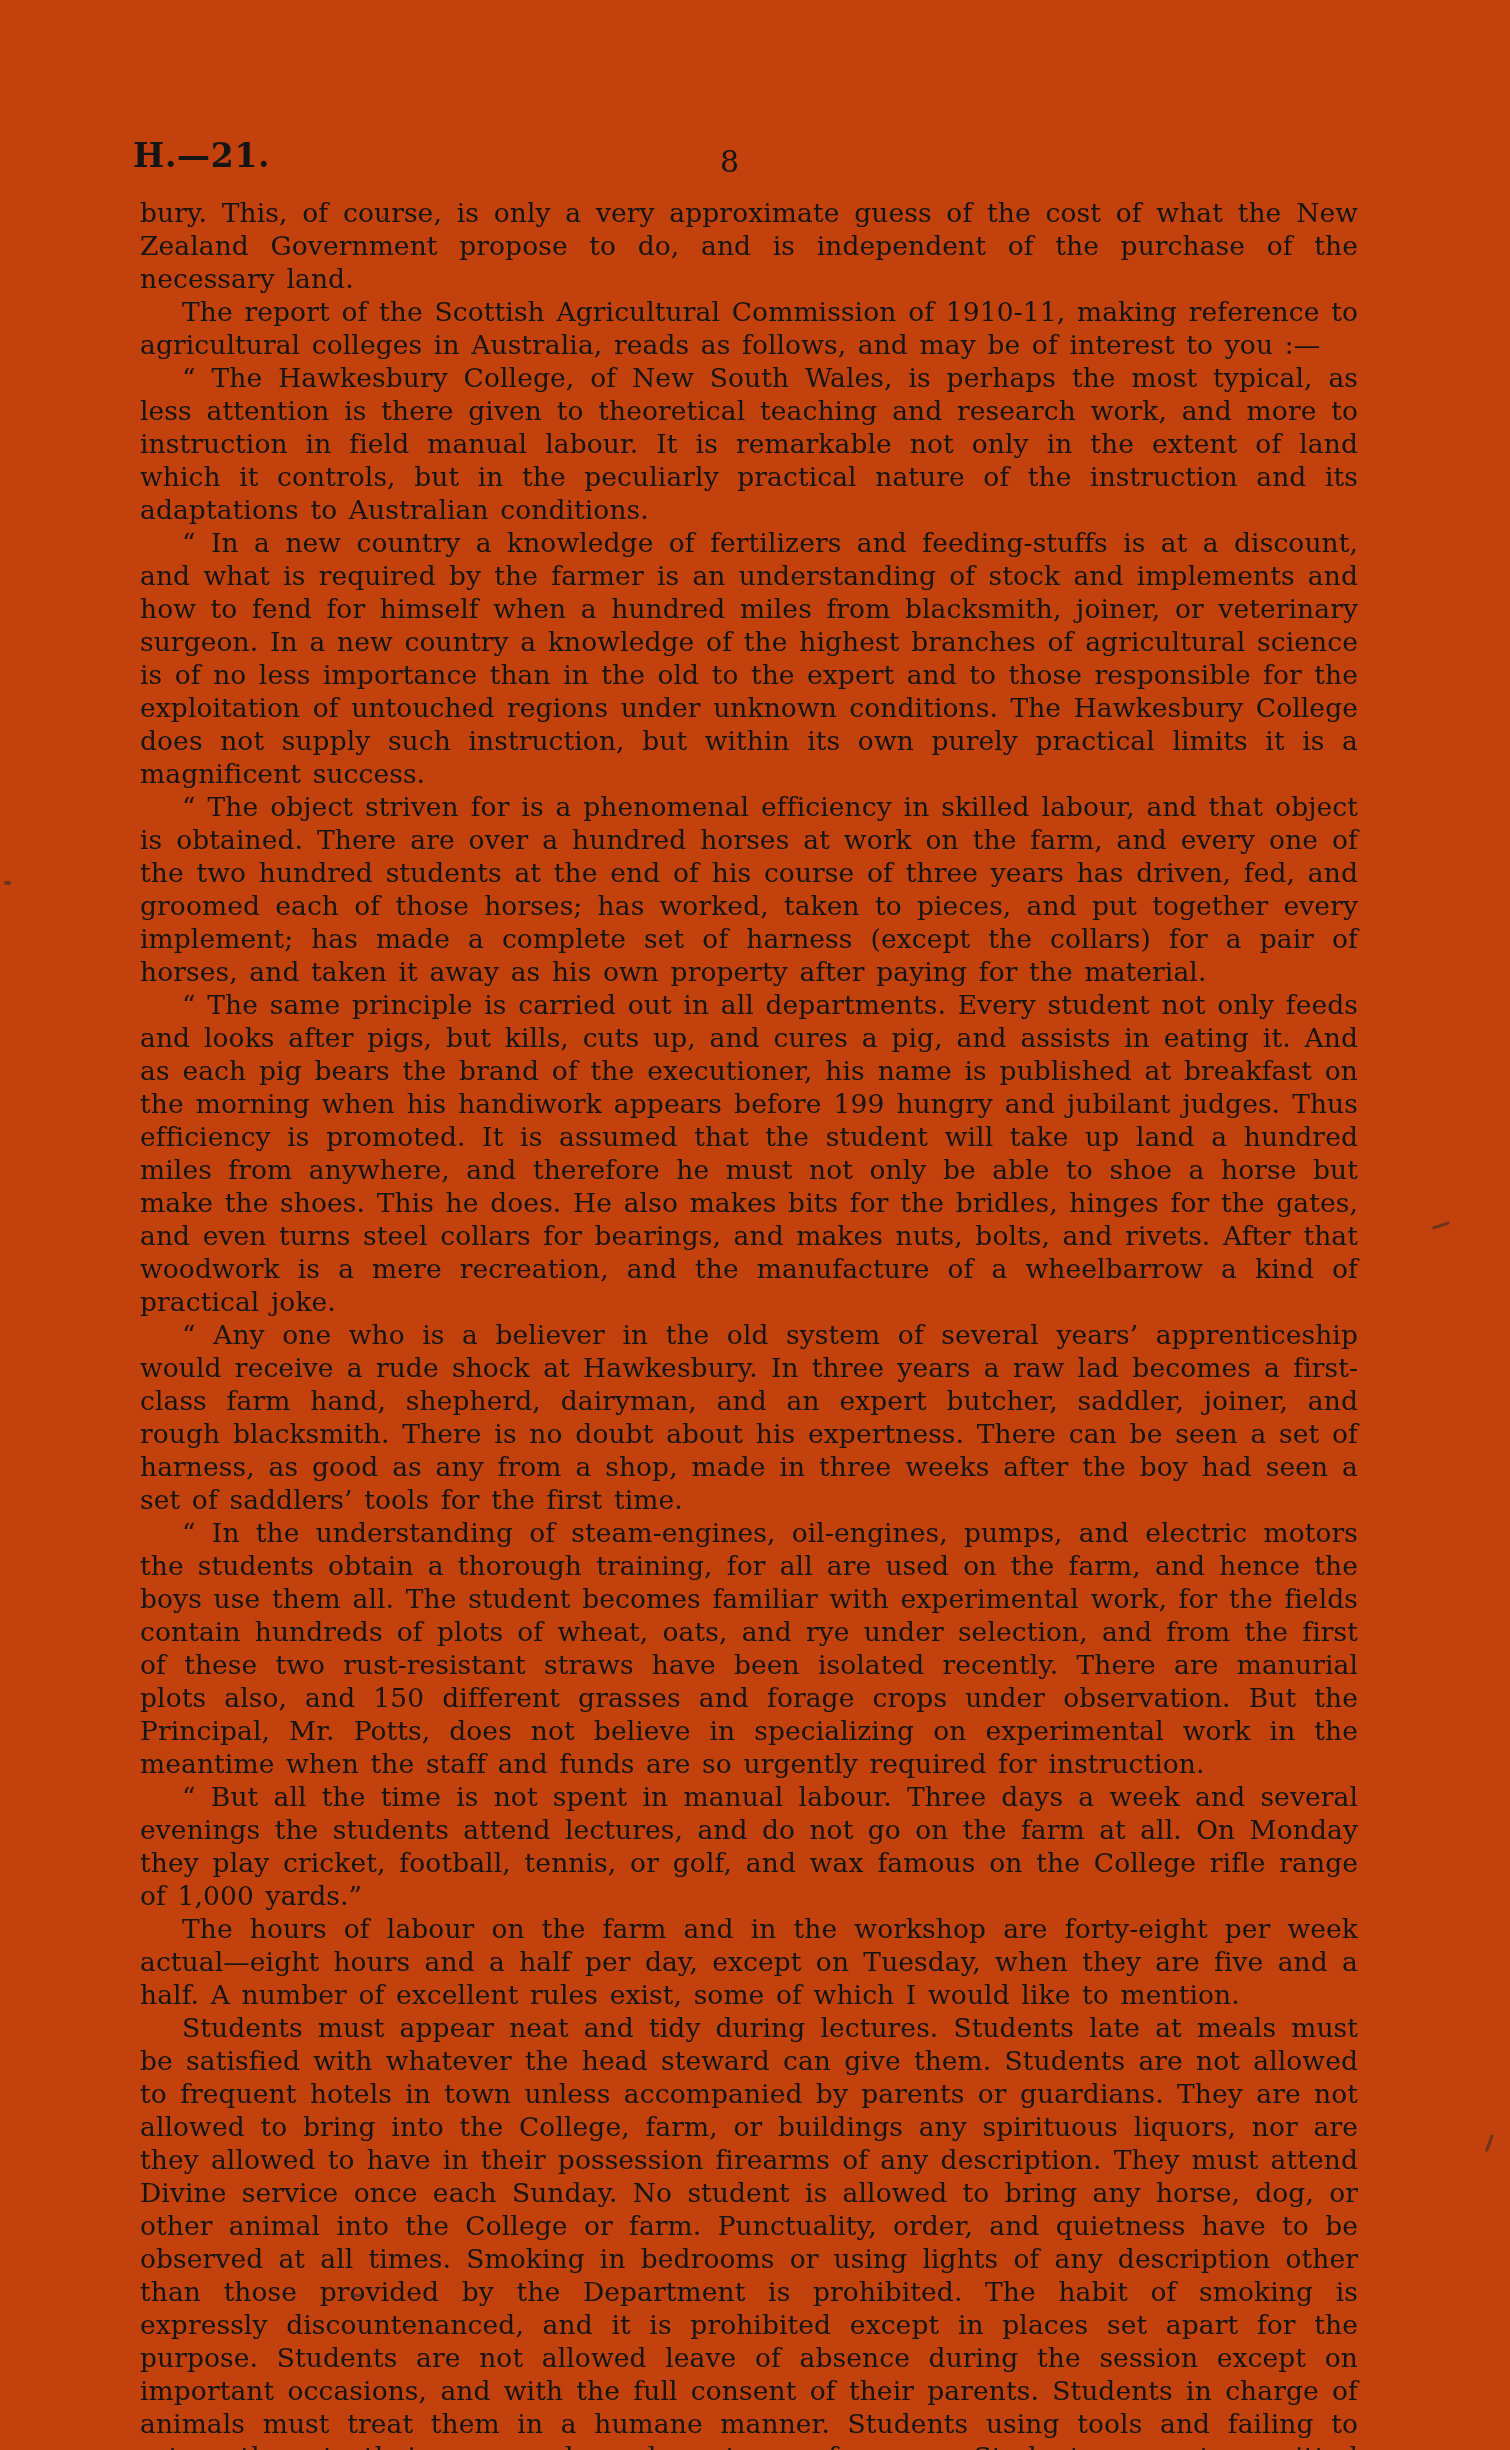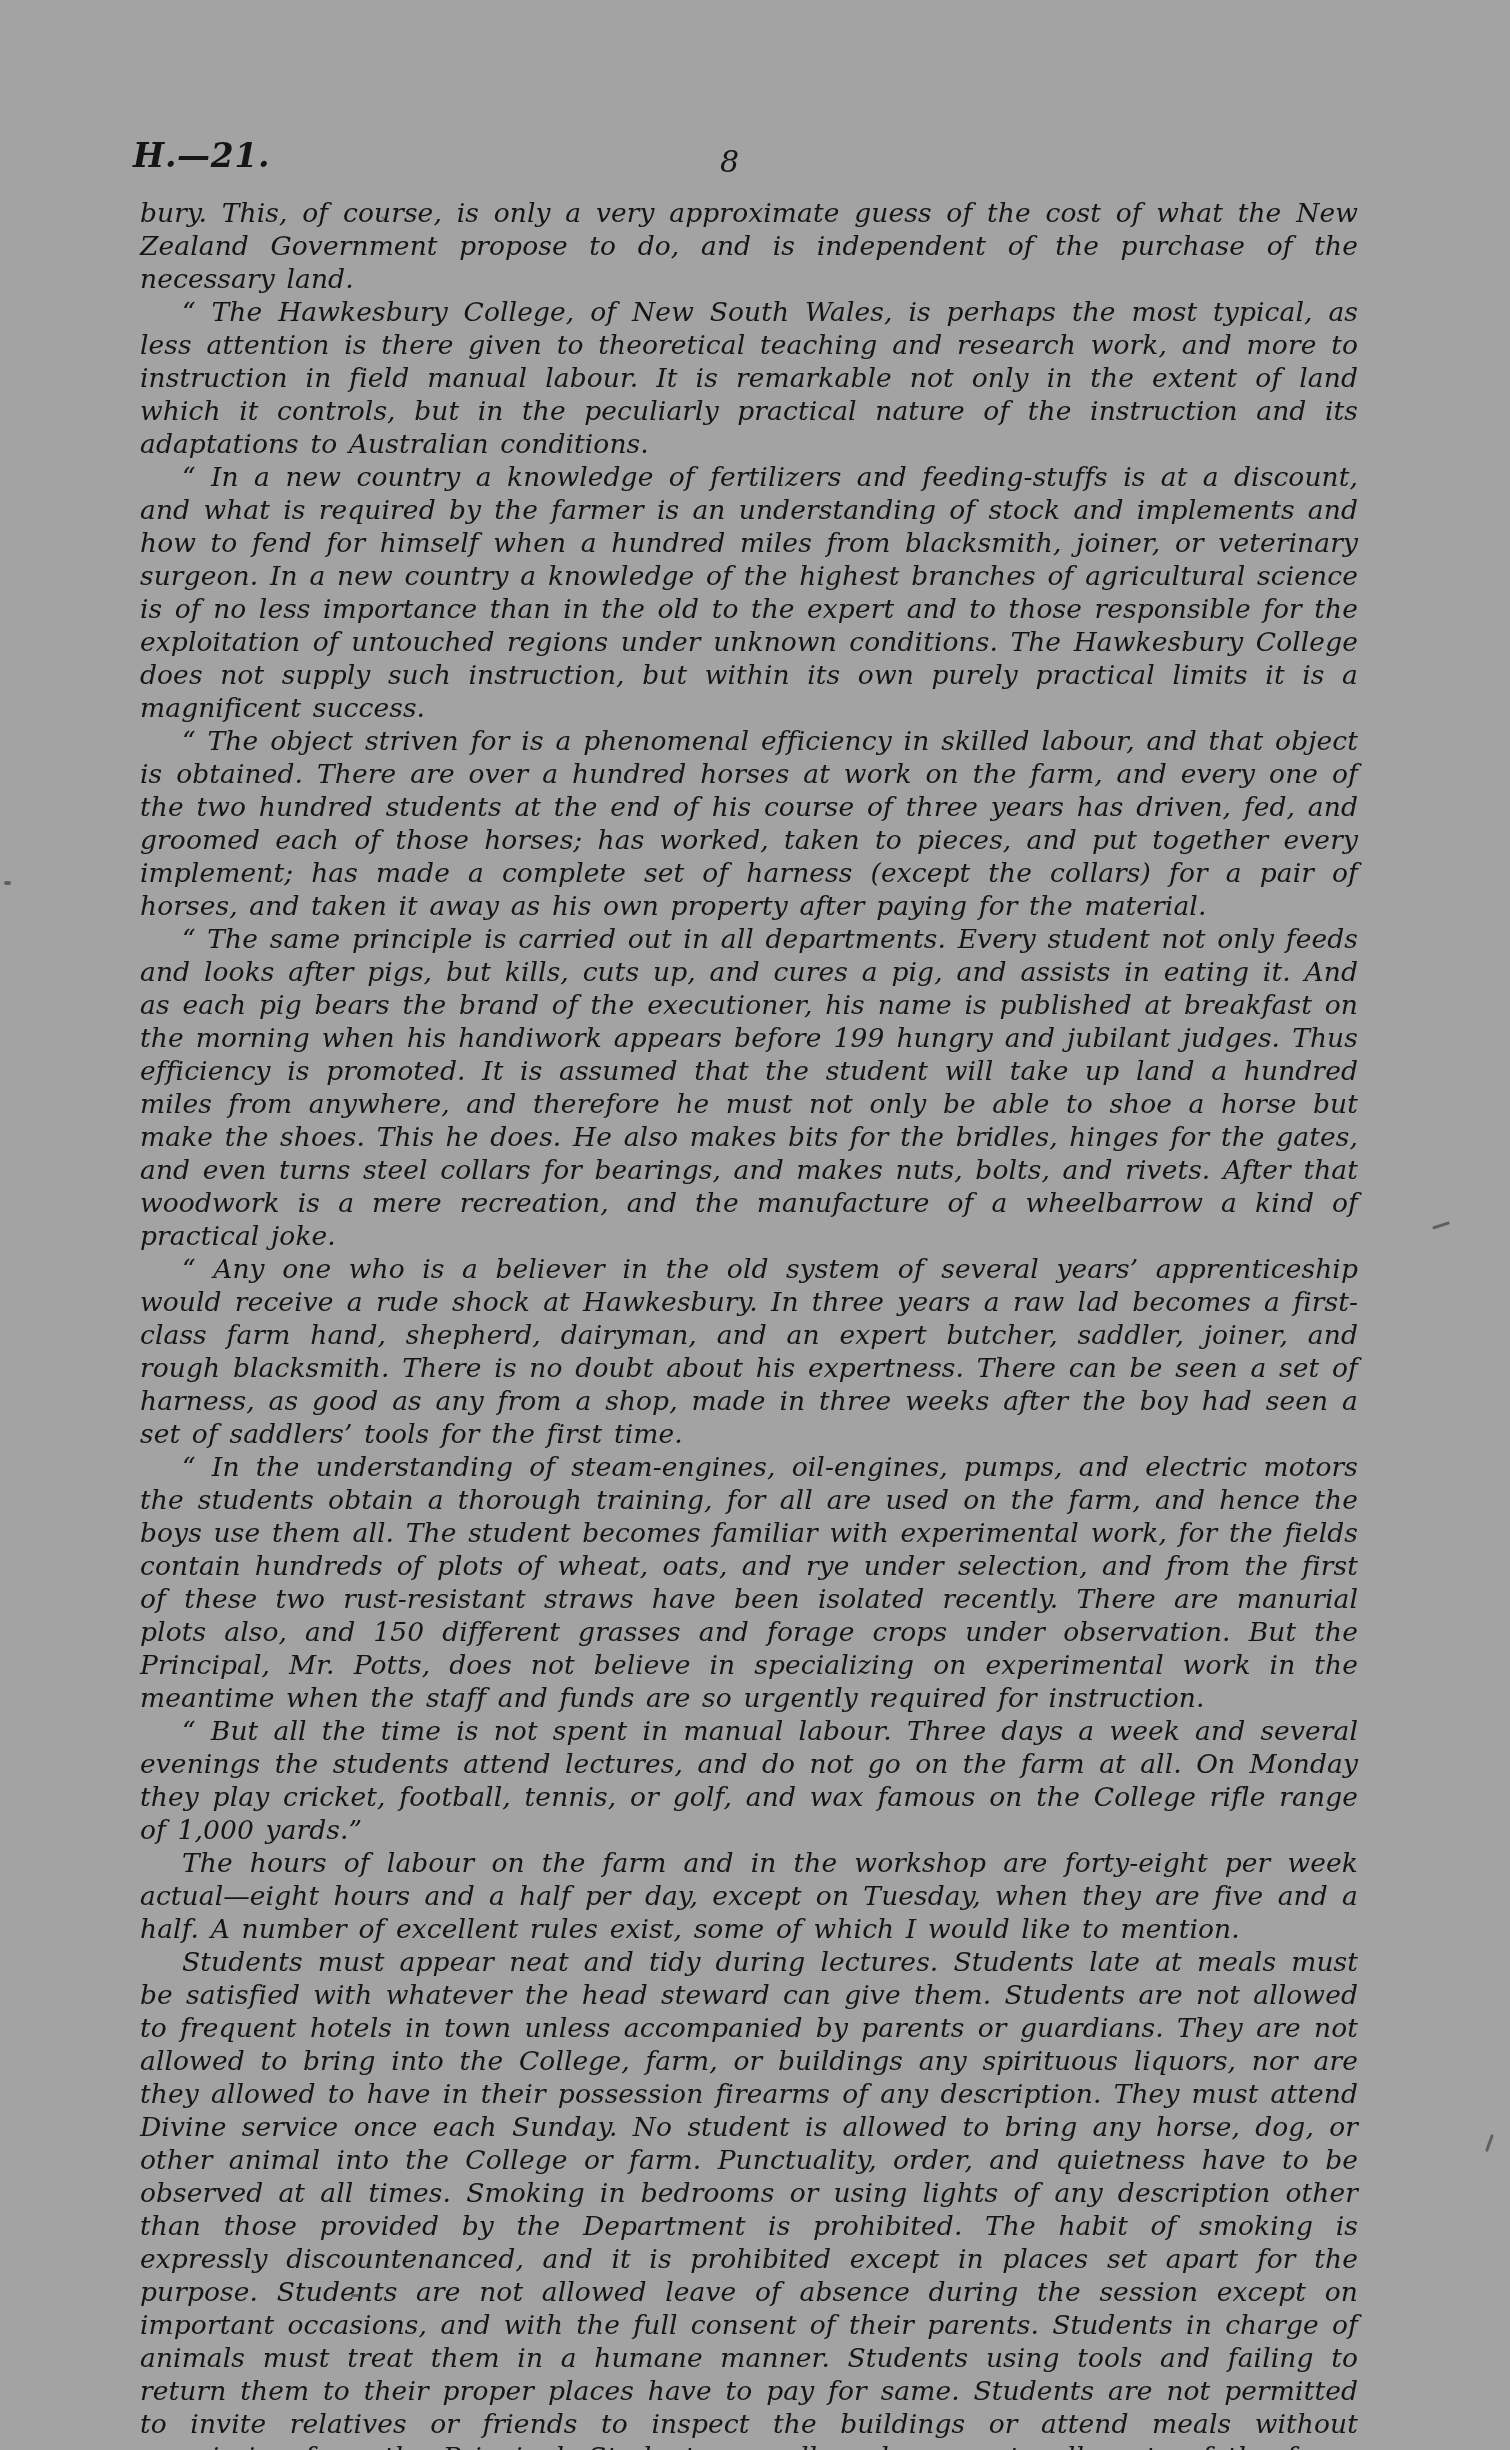--- a/index.html
+++ b/index.html
@@ -11,22 +11,21 @@
     width: 1510px;
     height: 2450px;
     position: relative;
     font-family: "DejaVu Serif", "Liberation Serif", serif;
     color: #151515;
     overflow: hidden;
   }
   .page {
     position: absolute;
     inset: 0;
-    background: #a3a3a3;
-    font-style: italic;
+    background: #c2410c;
   }
   .report-code {
     position: absolute;
     left: 133px;
     top: 136px;
     font-size: 33px;
     font-weight: bold;
     letter-spacing: 0.7px;
   }
   .page-number {
@@ -69,20 +68,21 @@
 <body>
 
 <div class="page">
 
   <div class="report-code">H.—21.</div>
 
   <div class="page-number">8</div>
 
   <div class="body-text">
     <p class="no-indent">bury.  This, of course, is only a very approximate guess of the cost of what the New Zealand Government propose to do, and is independent of the purchase of the necessary land.</p>
+    <p>The report of the Scottish Agricultural Commission of 1910-11, making reference to agricultural colleges in Australia, reads as follows, and may be of interest to you :—</p>
     <p>“ The Hawkesbury College, of New South Wales, is perhaps the most typical, as less attention is there given to theoretical teaching and research work, and more to instruction in field manual labour.  It is remarkable not only in the extent of land which it controls, but in the peculiarly practical nature of the instruction and its adaptations to Australian conditions.</p>
     <p>“ In a new country a knowledge of fertilizers and feeding-stuffs is at a discount, and what is required by the farmer is an understanding of stock and implements and how to fend for himself when a hundred miles from blacksmith, joiner, or veterinary surgeon.  In a new country a knowledge of the highest branches of agricultural science is of no less importance than in the old to the expert and to those responsible for the exploitation of untouched regions under unknown conditions.  The Hawkesbury College does not supply such instruction, but within its own purely practical limits it is a magnificent success.</p>
     <p>“ The object striven for is a phenomenal efficiency in skilled labour, and that object is obtained.  There are over a hundred horses at work on the farm, and every one of the two hundred students at the end of his course of three years has driven, fed, and groomed each of those horses; has worked, taken to pieces, and put together every implement; has made a complete set of harness (except the collars) for a pair of horses, and taken it away as his own property after paying for the material.</p>
     <p>“ The same principle is carried out in all departments.  Every student not only feeds and looks after pigs, but kills, cuts up, and cures a pig, and assists in eating it.  And as each pig bears the brand of the executioner, his name is published at breakfast on the morning when his handiwork appears before 199 hungry and jubilant judges.  Thus efficiency is promoted.  It is assumed that the student will take up land a hundred miles from anywhere, and therefore he must not only be able to shoe a horse but make the shoes.  This he does.  He also makes bits for the bridles, hinges for the gates, and even turns steel collars for bearings, and makes nuts, bolts, and rivets.  After that woodwork is a mere recreation, and the manufacture of a wheelbarrow a kind of practical joke.</p>
     <p>“ Any one who is a believer in the old system of several years’ apprenticeship would receive a rude shock at Hawkesbury.  In three years a raw lad becomes a first-class farm hand, shepherd, dairyman, and an expert butcher, saddler, joiner, and rough blacksmith.  There is no doubt about his expertness.  There can be seen a set of harness, as good as any from a shop, made in three weeks after the boy had seen a set of saddlers’ tools for the first time.</p>
     <p>“ In the understanding of steam-engines, oil-engines, pumps, and electric motors the students obtain a thorough training, for all are used on the farm, and hence the boys use them all.  The student becomes familiar with experimental work, for the fields contain hundreds of plots of wheat, oats, and rye under selection, and from the first of these two rust-resistant straws have been isolated recently.  There are manurial plots also, and 150 different grasses and forage crops under observation.  But the Principal, Mr. Potts, does not believe in specializing on experimental work in the meantime when the staff and funds are so urgently required for instruction.</p>
     <p>“ But all the time is not spent in manual labour.  Three days a week and several evenings the students attend lectures, and do not go on the farm at all.  On Monday they play cricket, football, tennis, or golf, and wax famous on the College rifle range of 1,000 yards.”</p>
     <p>The hours of labour on the farm and in the workshop are forty-eight per week actual—eight hours and a half per day, except on Tuesday, when they are five and a half.  A number of excellent rules exist, some of which I would like to mention.</p>
     <p>Students must appear neat and tidy during lectures.  Students late at meals must be satisfied with whatever the head steward can give them.  Students are not allowed to frequent hotels in town unless accompanied by parents or guardians.  They are not allowed to bring into the College, farm, or buildings any spirituous liquors, nor are they allowed to have in their possession firearms of any description.  They must attend Divine service once each Sunday.  No student is allowed to bring any horse, dog, or other animal into the College or farm.  Punctuality, order, and quietness have to be observed at all times.  Smoking in bedrooms or using lights of any description other than those provided by the Department is prohibited.  The habit of smoking is expressly discountenanced, and it is prohibited except in places set apart for the purpose.  Students are not allowed leave of absence during the session except on important occasions, and with the full consent of their parents.  Students in charge of animals must treat them in a humane manner.  Students using tools and failing to return them to their proper places have to pay for same.  Students are not permitted to invite relatives or friends to inspect the buildings or attend meals without permission from the Principal.  Students are allowed access to all parts of the farm, but they may not disturb stock or leave gates open.  They are allowed entrance to either the kitchen or the laundry.</p>
   </div>

